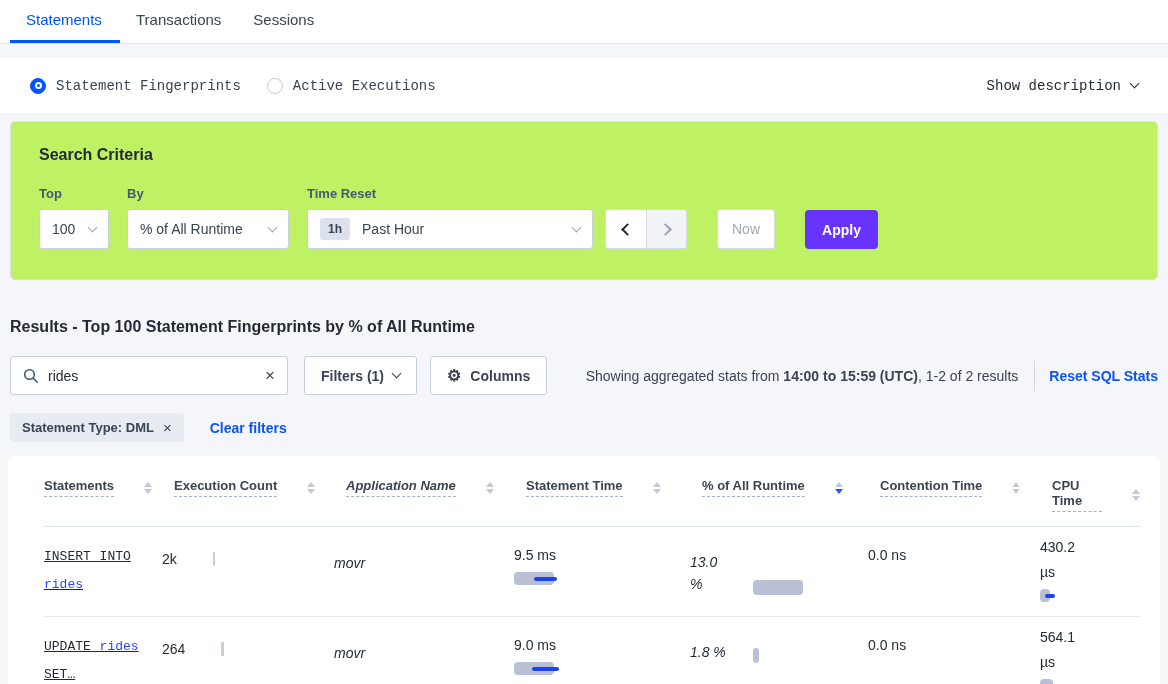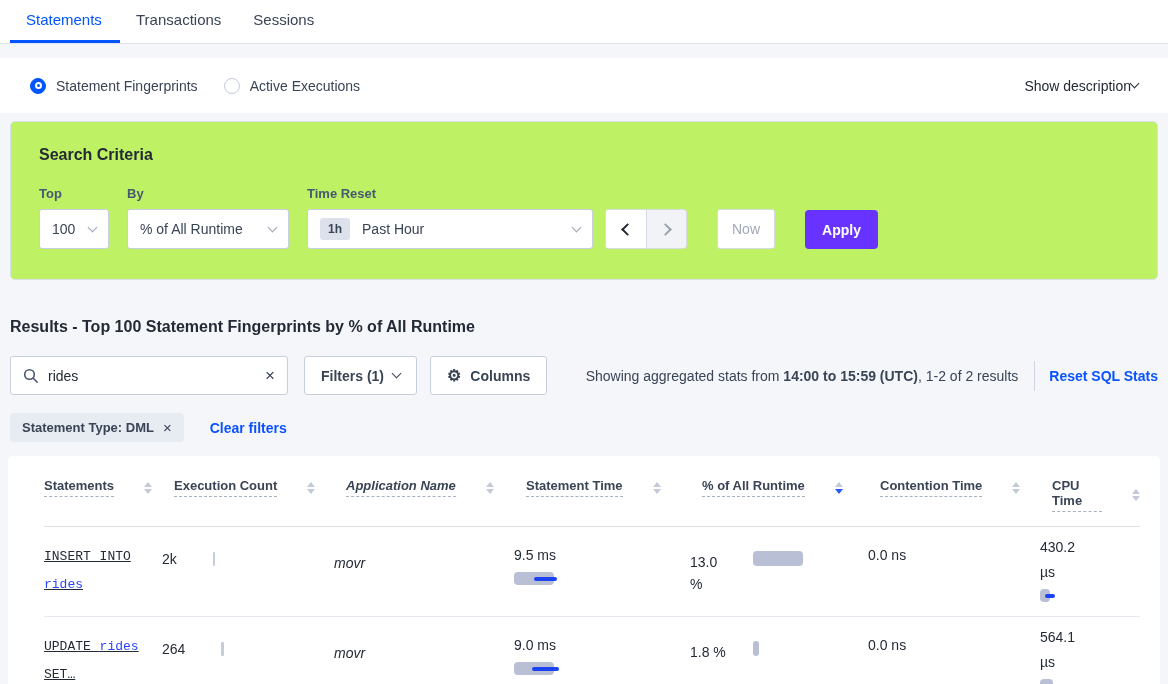--- a/index.html
+++ b/index.html
@@ -8,28 +8,28 @@
 
   
   .tabbar { background:#fff; border-bottom:1px solid #e0e4ea; height:44px;
     display:flex; align-items:flex-end; padding:0 10px; }
   .tab { font-size:15px; padding:12px 16px 12px 16px; color:#394455; cursor:pointer;
     border-bottom:3px solid transparent; min-width:110px; }
   .tab.active { color:#0055ff; border-bottom-color:#0055ff; font-weight:400; }
 
   
   .viewbar { background:#fff; height:55px; margin-top:14px; display:flex; align-items:center;
-    padding:0 30px; justify-content:space-between; }
+    padding:0 30px; justify-content:space-between;font-family:Liberation Mono, monospace; }
   .radiogrp { display:flex; align-items:center; gap:26px; }
   .radioitem { display:flex; align-items:center; gap:10px; font-size:14px; cursor:pointer; }
   .radio { width:16px; height:16px; border-radius:50%; border:1.5px solid #c4cbd8; background:#fff; position:relative; }
   .radio.sel { border:1.5px solid #0055ff; background:#0055ff; }
   .radio.sel::after { content:""; position:absolute; inset:3.5px; background:#fff; border-radius:50%; }
   .radio.sel::before { content:""; position:absolute; inset:5.5px; background:#0055ff; border-radius:50%; z-index:2; }
-  .showdesc { display:flex; align-items:center; font-size:14px; color:#242a35; cursor:pointer; }
+  .showdesc { display:flex; align-items:center; gap:10px; font-size:14px; color:#242a35; cursor:pointer; }
 
   .chev { width:7px; height:7px; border-right:1.8px solid #5f6c80; border-bottom:1.8px solid #5f6c80;
     transform:rotate(45deg); display:inline-block; margin-top:-4px; }
 
   
   .card { background:#bef264; border:1px solid #d9dee8; border-radius:5px; margin:8px 10px 0 10px;
     padding:24px 28px 30px 28px; }
   .card h2 { font-size:16px; color:#242a35; }
   .controls { display:flex; align-items:flex-end; margin-top:22px; }
   .field { margin-right:18px; }
@@ -88,21 +88,21 @@
   .mono { font-family:"Liberation Mono","DejaVu Sans Mono",monospace; font-size:13px; line-height:28px; color:#242a35;text-decoration:underline; }
   .sqllink { color:#2945ff; cursor:pointer; }
   .stmtcell { width:118px; word-spacing:1px; }
   .cellpad { padding-top:4px; font-size:14px; color:#242a35; }
   .execwrap { display:flex; align-items:center; gap:36px; padding-top:8px; }
   .minibar { width:2.5px; height:14px; background:#c6cdda; border-radius:1px; }
   .valtext { font-size:14px; color:#242a35; }
   .barwrap { position:relative; height:13px; margin-top:9px; }
   .gbar { position:absolute; left:0; top:0; height:13px; background:#b9c0d5; border-radius:4px; }
   .bline { position:absolute; top:50%; transform:translateY(-50%); height:4px; background:#1c43f2; border-radius:2px; }
-  .pctcell { display:flex; align-items:flex-start; gap:27px; padding-top:8px; }
+  .pctcell { display:flex; align-items:flex-end; gap:27px; padding-top:8px;font-style:italic; }
   .pcttext { font-size:14px; color:#242a35; width:36px; line-height:22px; }
   .pctbar { background:#b9c0d5; border-radius:4px; height:15px; }
   .cpucell { width:52px; font-size:14px; color:#242a35; line-height:25px; padding-top:0px; }
 </style>
 </head>
 <body>
 
 <div class="tabbar">
   <div class="tab active">Statements</div>
   <div class="tab">Transactions</div>

